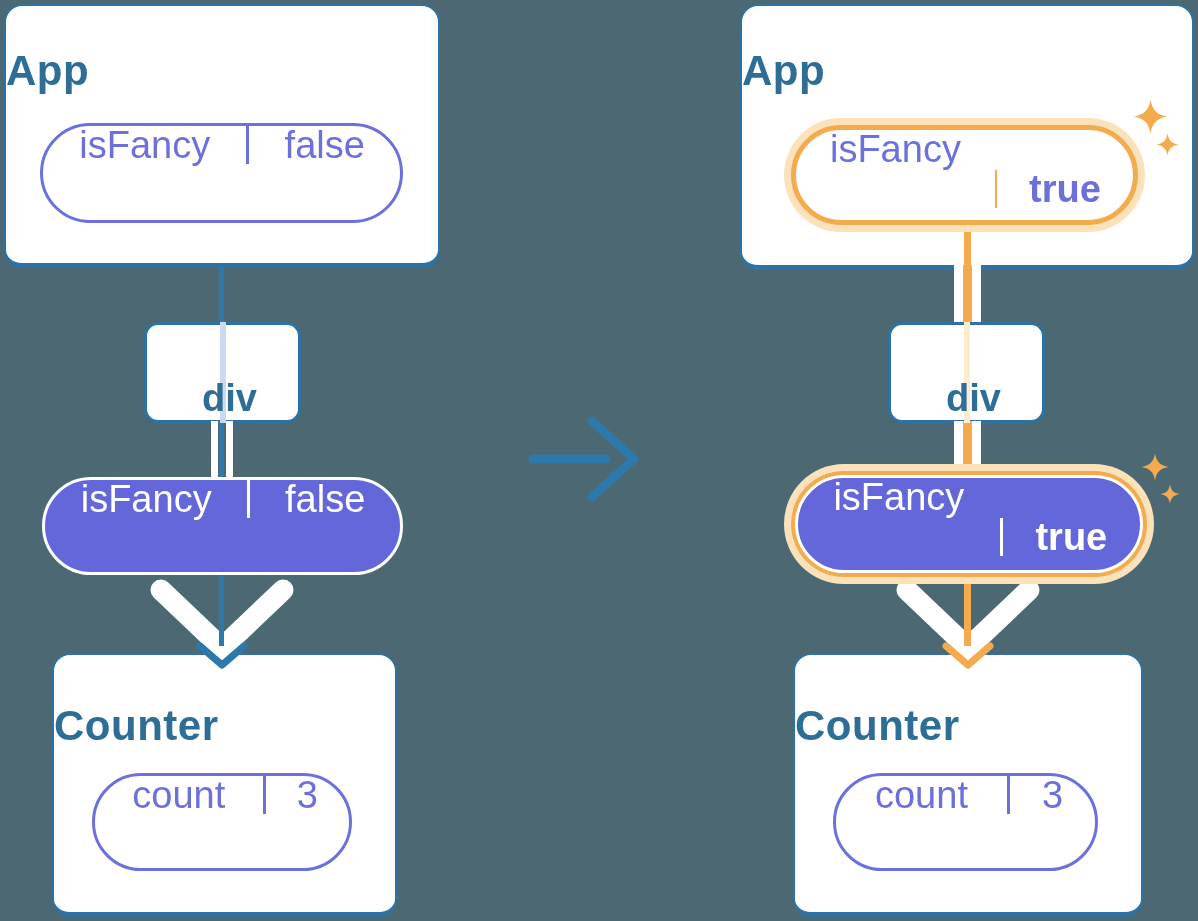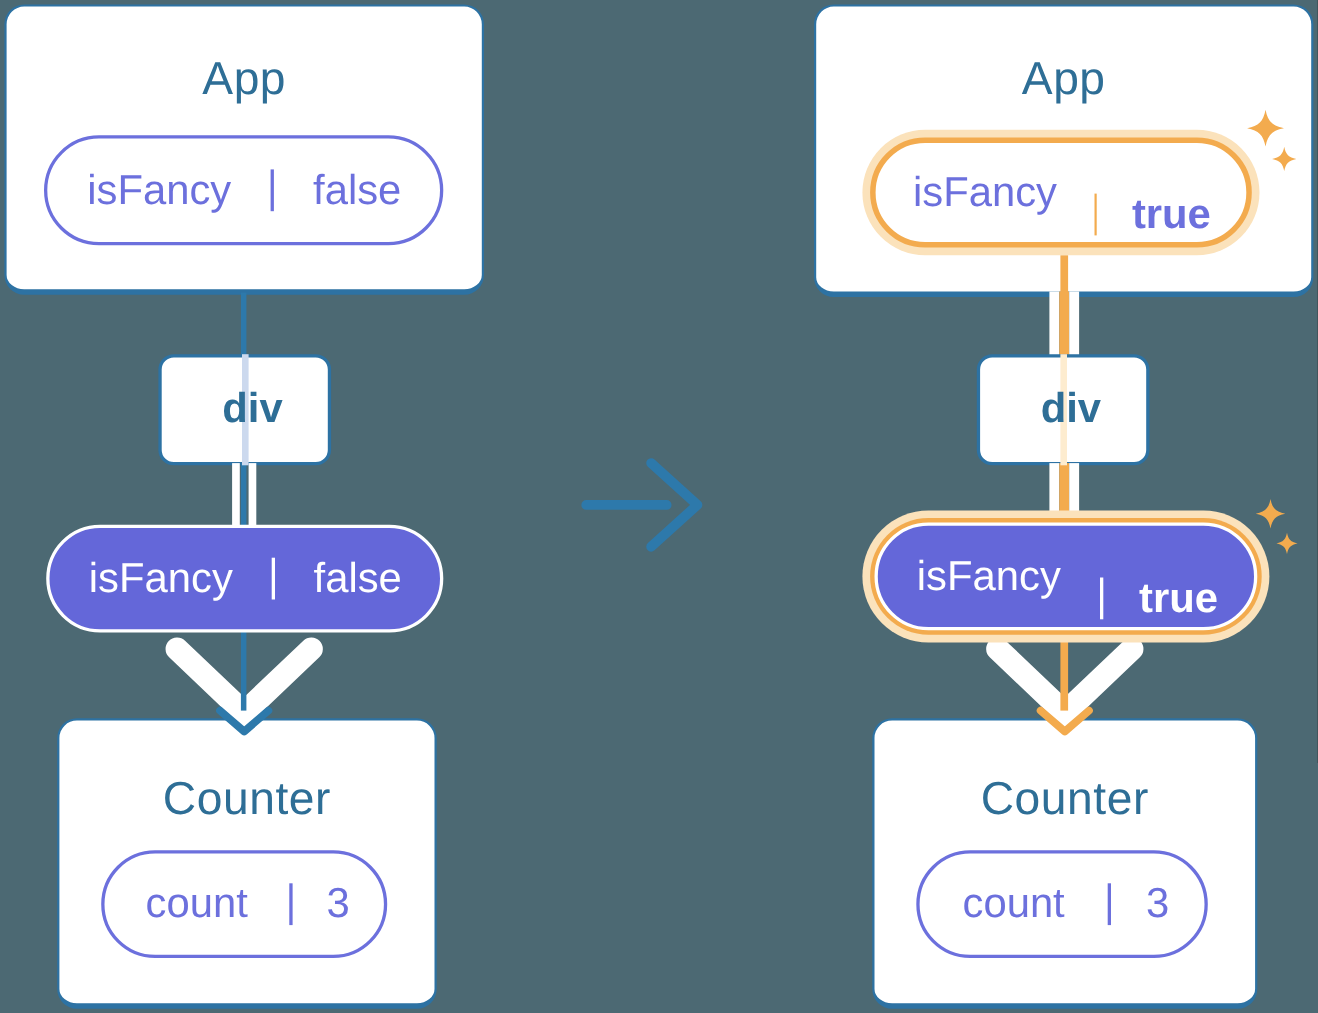--- a/index.html
+++ b/index.html
@@ -11,41 +11,41 @@
     font-family:"Liberation Sans", sans-serif;
     overflow:hidden;
   }
   .card {
     position:absolute; background:#fff;
     border:2px solid var(--card-border);
     border-bottom-width:5px;
     border-radius:18px;
   }
   .card-title {
-    position:absolute; left:0; right:0; text-align:center;
-    font-size:42px; font-weight:400; line-height:1;
+    position:absolute; left:0; right:0; text-align:left;
+    font-size:42px; font-weight:700; line-height:1;
     color:var(--heading);
     letter-spacing:0.5px;
   }
   .node {
     position:absolute; background:#fff;
     border:3px solid var(--card-border);
     border-radius:14px;
-    display:flex; align-items:center; justify-content:center;padding-left:14px;
+    display:flex; align-items:flex-end; justify-content:center;padding-left:14px;
   }
   .node-label {
     position:relative; font-size:38px; font-weight:700;
     color:var(--heading); z-index:2;
   }
   .through {
     position:absolute; top:-3px; bottom:-3px;
     left:calc(50% - 3px); width:6px; z-index:1;
   }
   .pill {
-    position:absolute; display:flex; align-items:center;
+    position:absolute; display:flex; align-items:flex-start;
     border-radius:60px; overflow:hidden;
   }
   .pill .cell {
     display:flex; align-items:center; justify-content:center;
     font-size:38px; color:var(--purple); line-height:1;
   }
   .pill.outline { border:3px solid var(--purple); background:#fff; }
   .pill.outline .divided { border-left:3px solid var(--purple); }
   .pill.filled { background:var(--indigo-fill); border:3px solid #fff; }
   .pill.filled .cell { color:#fff; }

